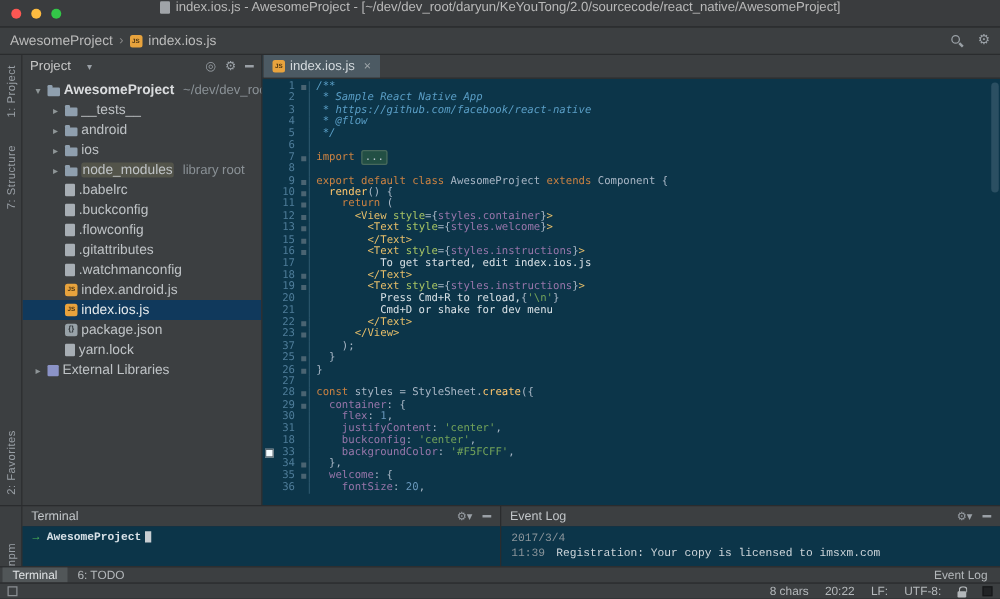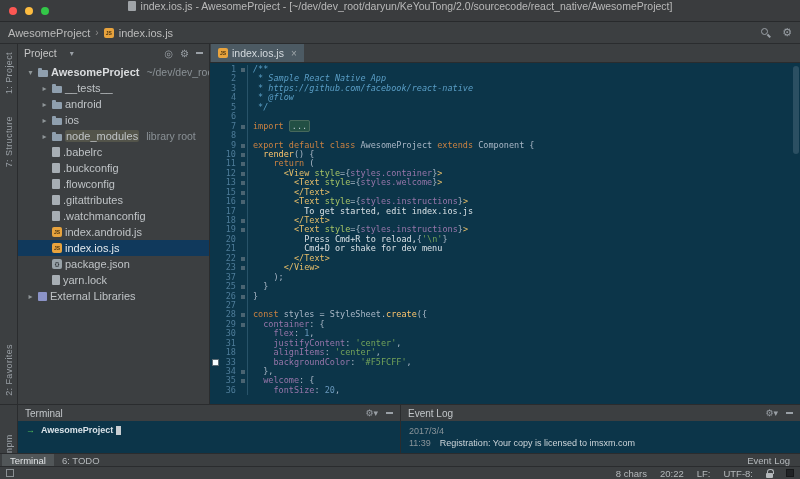--- a/index.html
+++ b/index.html
@@ -84,21 +84,21 @@
   .scroll-thumb{position:absolute;right:1px;top:3px;width:6px;height:88px;background:rgba(169,183,198,.2);border-radius:3px}
 
   
   .bottom{flex:0 0 49px;display:flex;border-top:1px solid #2a2c2e;min-height:0}
   .bstrip{flex:0 0 18px;background:#3c3f41;border-right:1px solid #2a2c2e;display:flex;justify-content:center;padding-top:4px}
   .panel{display:flex;flex-direction:column;min-width:0}
   .terminal-panel{flex:1;border-right:1px solid #2a2c2e}
   .eventlog-panel{flex:0 0 399px}
   .panel-header{flex:0 0 16px;background:#3c3f41;display:flex;align-items:center;padding:0 7px;font-size:10px;color:#c2c6c9;gap:4px}
   .panel-icons{margin-left:auto;display:flex;gap:8px;color:#9aa0a6;font-size:9px;align-items:center}
-  .panel-body{flex:1;background:#0c3549;font-family:Liberation Sans, sans-serif;font-size:9px;color:#c7d0d6;padding:4px 8px;overflow:hidden}
+  .panel-body{flex:1;background:#0c3549;font-family:Liberation Mono, monospace;font-size:9px;color:#c7d0d6;padding:4px 8px;overflow:hidden}
   .prompt-arrow{color:#4fba58;font-weight:bold;margin-right:6px}
   .t-cwd{color:#d9e2e8;font-weight:bold}
   .cursor-block{display:inline-block;width:5px;height:9px;background:#c8ced2;vertical-align:middle;margin-left:3px}
   .el-date{color:#8a949a;line-height:12px}
   .el-line{display:flex;gap:9px;line-height:12px}
   .el-time{color:#8a949a}
   .el-msg{color:#cdd5da}
 
   
   .toolbar-bottom{flex:0 0 13px;background:#3c3f41;border-top:1px solid #2a2c2e;display:flex;align-items:stretch;font-size:9.5px;color:#b4b8bb;padding:0 2px}
@@ -279,21 +279,21 @@
             <div class="code-line"><span class="gutter"><span class="lnum">22</span><span class="foldcol has"></span></span><span class="ltext"><span class="t-id">        </span><span class="t-tag">&lt;/Text&gt;</span></span></div>
             <div class="code-line"><span class="gutter"><span class="lnum">23</span><span class="foldcol has"></span></span><span class="ltext"><span class="t-id">      </span><span class="t-tag">&lt;/View&gt;</span></span></div>
             <div class="code-line"><span class="gutter"><span class="lnum">37</span><span class="foldcol"></span></span><span class="ltext"><span class="t-id">    );</span></span></div>
             <div class="code-line"><span class="gutter"><span class="lnum">25</span><span class="foldcol has"></span></span><span class="ltext"><span class="t-id">  }</span></span></div>
             <div class="code-line"><span class="gutter"><span class="lnum">26</span><span class="foldcol has"></span></span><span class="ltext"><span class="t-id">}</span></span></div>
             <div class="code-line"><span class="gutter"><span class="lnum">27</span><span class="foldcol"></span></span><span class="ltext"></span></div>
             <div class="code-line"><span class="gutter"><span class="lnum">28</span><span class="foldcol has"></span></span><span class="ltext"><span class="t-kw">const </span><span class="t-id">styles = StyleSheet.</span><span class="t-mth">create</span><span class="t-id">({</span></span></div>
             <div class="code-line"><span class="gutter"><span class="lnum">29</span><span class="foldcol has"></span></span><span class="ltext"><span class="t-prp">  container</span><span class="t-id">: {</span></span></div>
             <div class="code-line"><span class="gutter"><span class="lnum">30</span><span class="foldcol"></span></span><span class="ltext"><span class="t-prp">    flex</span><span class="t-id">: </span><span class="t-num">1</span><span class="t-id">,</span></span></div>
             <div class="code-line"><span class="gutter"><span class="lnum">31</span><span class="foldcol"></span></span><span class="ltext"><span class="t-prp">    justifyContent</span><span class="t-id">: </span><span class="t-str">'center'</span><span class="t-id">,</span></span></div>
-            <div class="code-line"><span class="gutter"><span class="lnum">18</span><span class="foldcol"></span></span><span class="ltext"><span class="t-prp">    alignItems</span><span class="t-id">: </span><span class="t-str">'center'</span><span class="t-id">,</span></span></div>
+            <div class="code-line"><span class="gutter"><span class="lnum">18</span><span class="foldcol"></span></span><span class="ltext"><span class="t-prp">    buckconfig</span><span class="t-id">: </span><span class="t-str">'center'</span><span class="t-id">,</span></span></div>
             <div class="code-line"><span class="gutter"><span class="swatch" style="background: rgb(245, 252, 255);"></span><span class="lnum">33</span><span class="foldcol"></span></span><span class="ltext"><span class="t-prp">    backgroundColor</span><span class="t-id">: </span><span class="t-str">'#F5FCFF'</span><span class="t-id">,</span></span></div>
             <div class="code-line"><span class="gutter"><span class="lnum">34</span><span class="foldcol has"></span></span><span class="ltext"><span class="t-id">  },</span></span></div>
             <div class="code-line"><span class="gutter"><span class="lnum">35</span><span class="foldcol has"></span></span><span class="ltext"><span class="t-prp">  welcome</span><span class="t-id">: {</span></span></div>
             <div class="code-line"><span class="gutter"><span class="lnum">36</span><span class="foldcol"></span></span><span class="ltext"><span class="t-prp">    fontSize</span><span class="t-id">: </span><span class="t-num">20</span><span class="t-id">,</span></span></div>
           </div>
         <div class="scroll-thumb"></div>
       </div>
     </div>
   </div>
 

